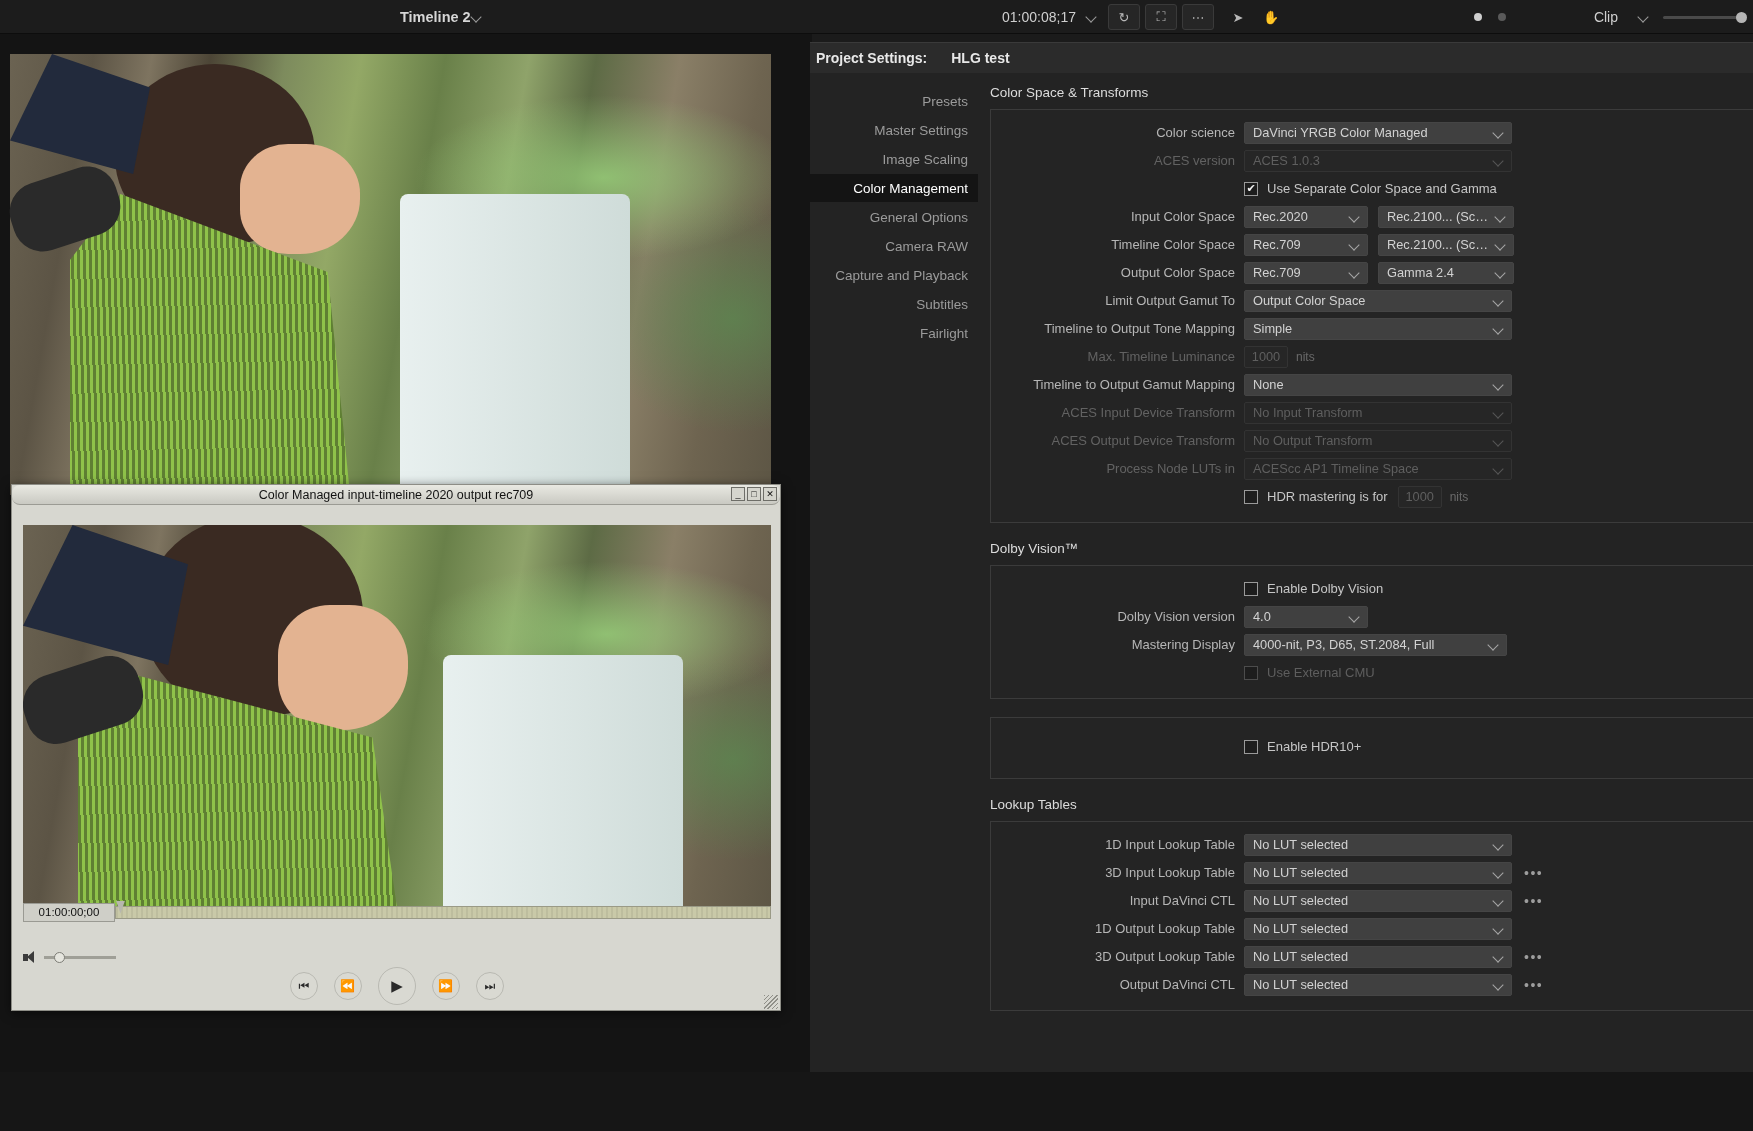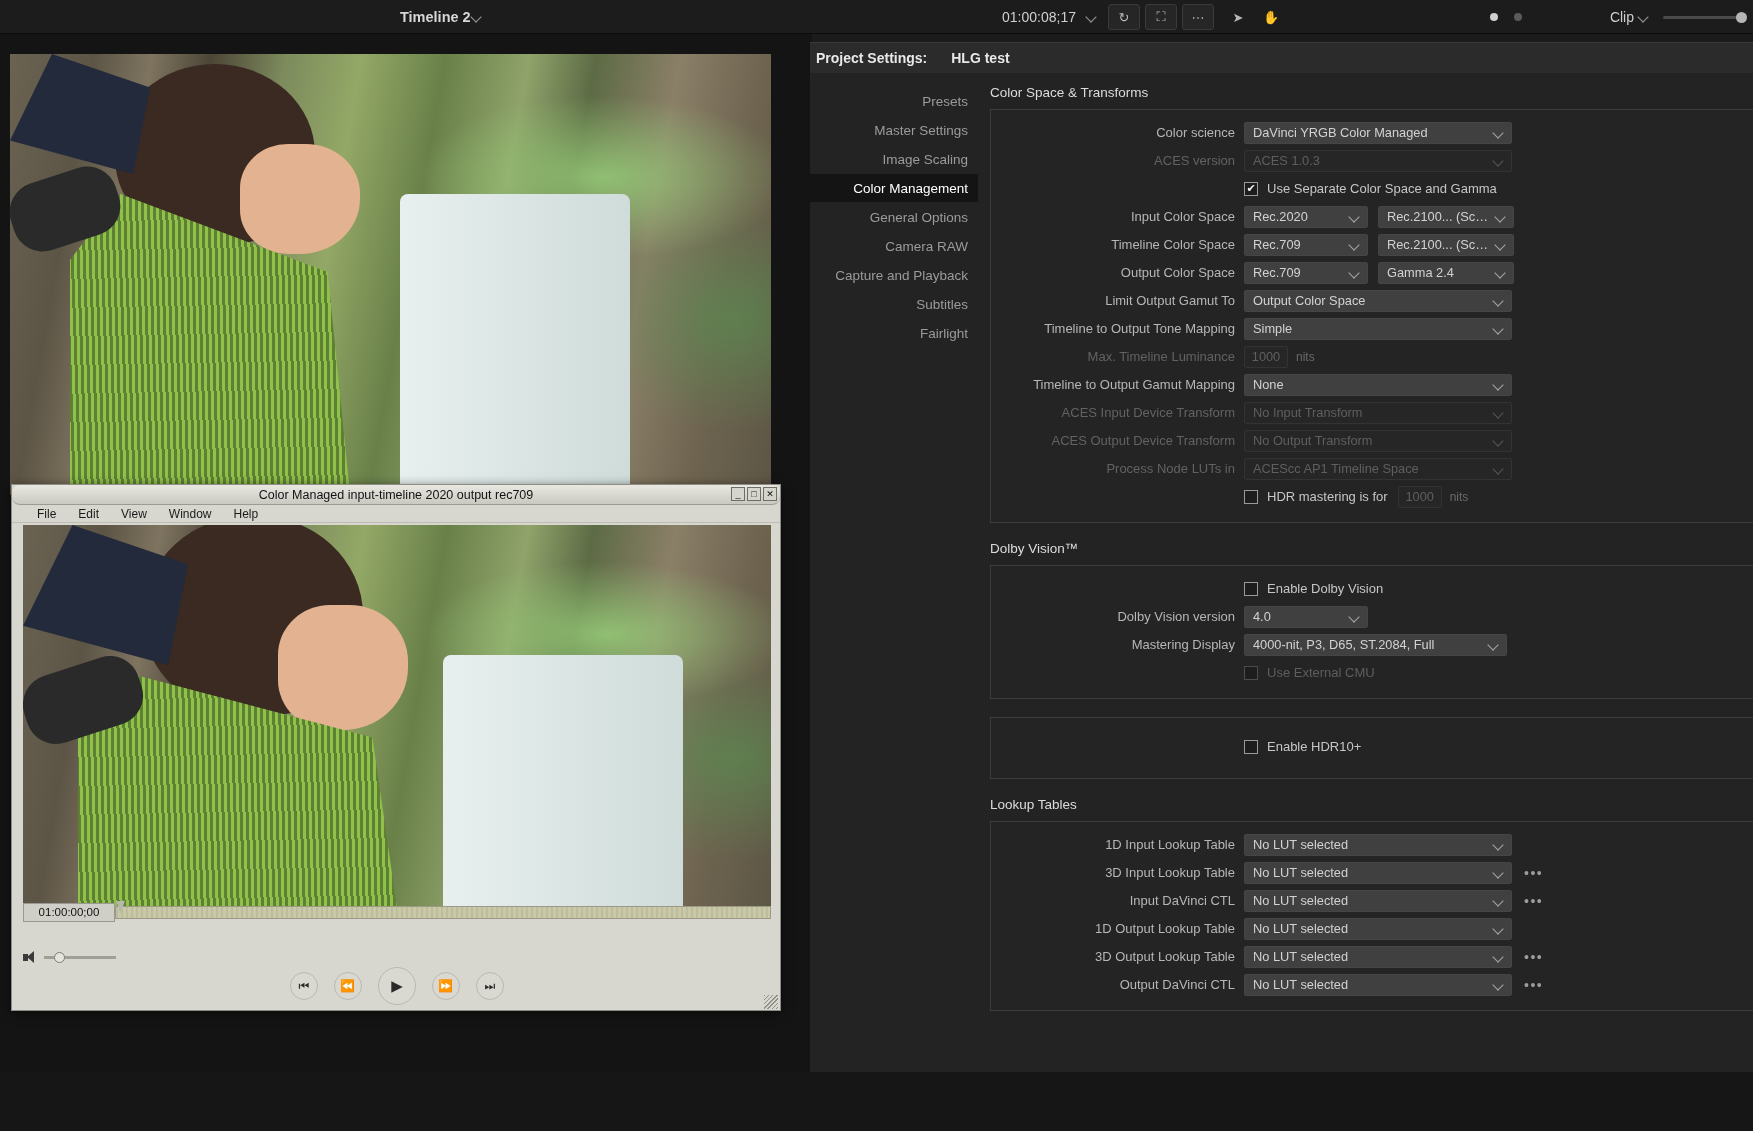--- a/index.html
+++ b/index.html
@@ -31,21 +31,21 @@
   }
   .tb-tc {
     position:absolute; left:1002px; top:0; height:34px; display:flex; align-items:center; gap:10px;
     font-size:14px; color:#cfcfcf;
   }
   .tb-iconbox {
     position:absolute; top:4px; width:32px; height:26px; border:1px solid #3a3a3a; border-radius:3px;
     background:#262626; display:flex; align-items:center; justify-content:center; color:#b8b8b8; font-size:13px;
   }
   .tb-right { position:absolute; right:10px; top:0; height:34px; display:flex; align-items:center; gap:14px; }
-  .clip-lbl { font-size:14px; color:#cfcfcf; display:flex; align-items:center; gap:4px; }
+  .clip-lbl { font-size:14px; color:#cfcfcf; display:flex; align-items:center; gap:20px; }
   .slider-track { width:80px; height:3px; background:#4a4a4a; border-radius:2px; position:relative; }
   .slider-knob { position:absolute; right:-4px; top:-4px; width:11px; height:11px; border-radius:50%; background:#b5b5b5; }
   .dot-pair { display:flex; align-items:center; gap:16px; }
   .dot { width:8px; height:8px; border-radius:50%; background:#cfcfcf; }
   .dot.dim { background:#5a5a5a; }
 
   
   #viewer-area {
     position:absolute; left:0; top:34px; width:812px; height:1097px;
     background:#141414; overflow:hidden;
@@ -260,27 +260,20 @@
 
 <div id="preview-win">
   <div id="pw-titlebar">
     <span id="pw-title">Color Managed input-timeline 2020 output rec709</span>
     <div class="pw-btns">
       <div class="pw-btn">_</div>
       <div class="pw-btn">□</div>
       <div class="pw-btn">✕</div>
     </div>
   </div>
-  <div id="pw-menubar">
-    <span class="pw-menu">File</span>
-    <span class="pw-menu">Edit</span>
-    <span class="pw-menu">View</span>
-    <span class="pw-menu">Window</span>
-    <span class="pw-menu">Help</span>
-  </div>
 
   <div id="pw-video">
     <div class="photo" id="pv-photo">
       <div class="girl-hair" id="pv-hair"></div>
       <div class="girl-skin" id="pv-face"></div>
       <div id="pv-navy"></div>
       <div class="girl-shirt" id="pv-shirt"></div>
       <div class="scope-body" id="pv-scope"></div>
       <div id="pv-arm"></div>
     </div>

